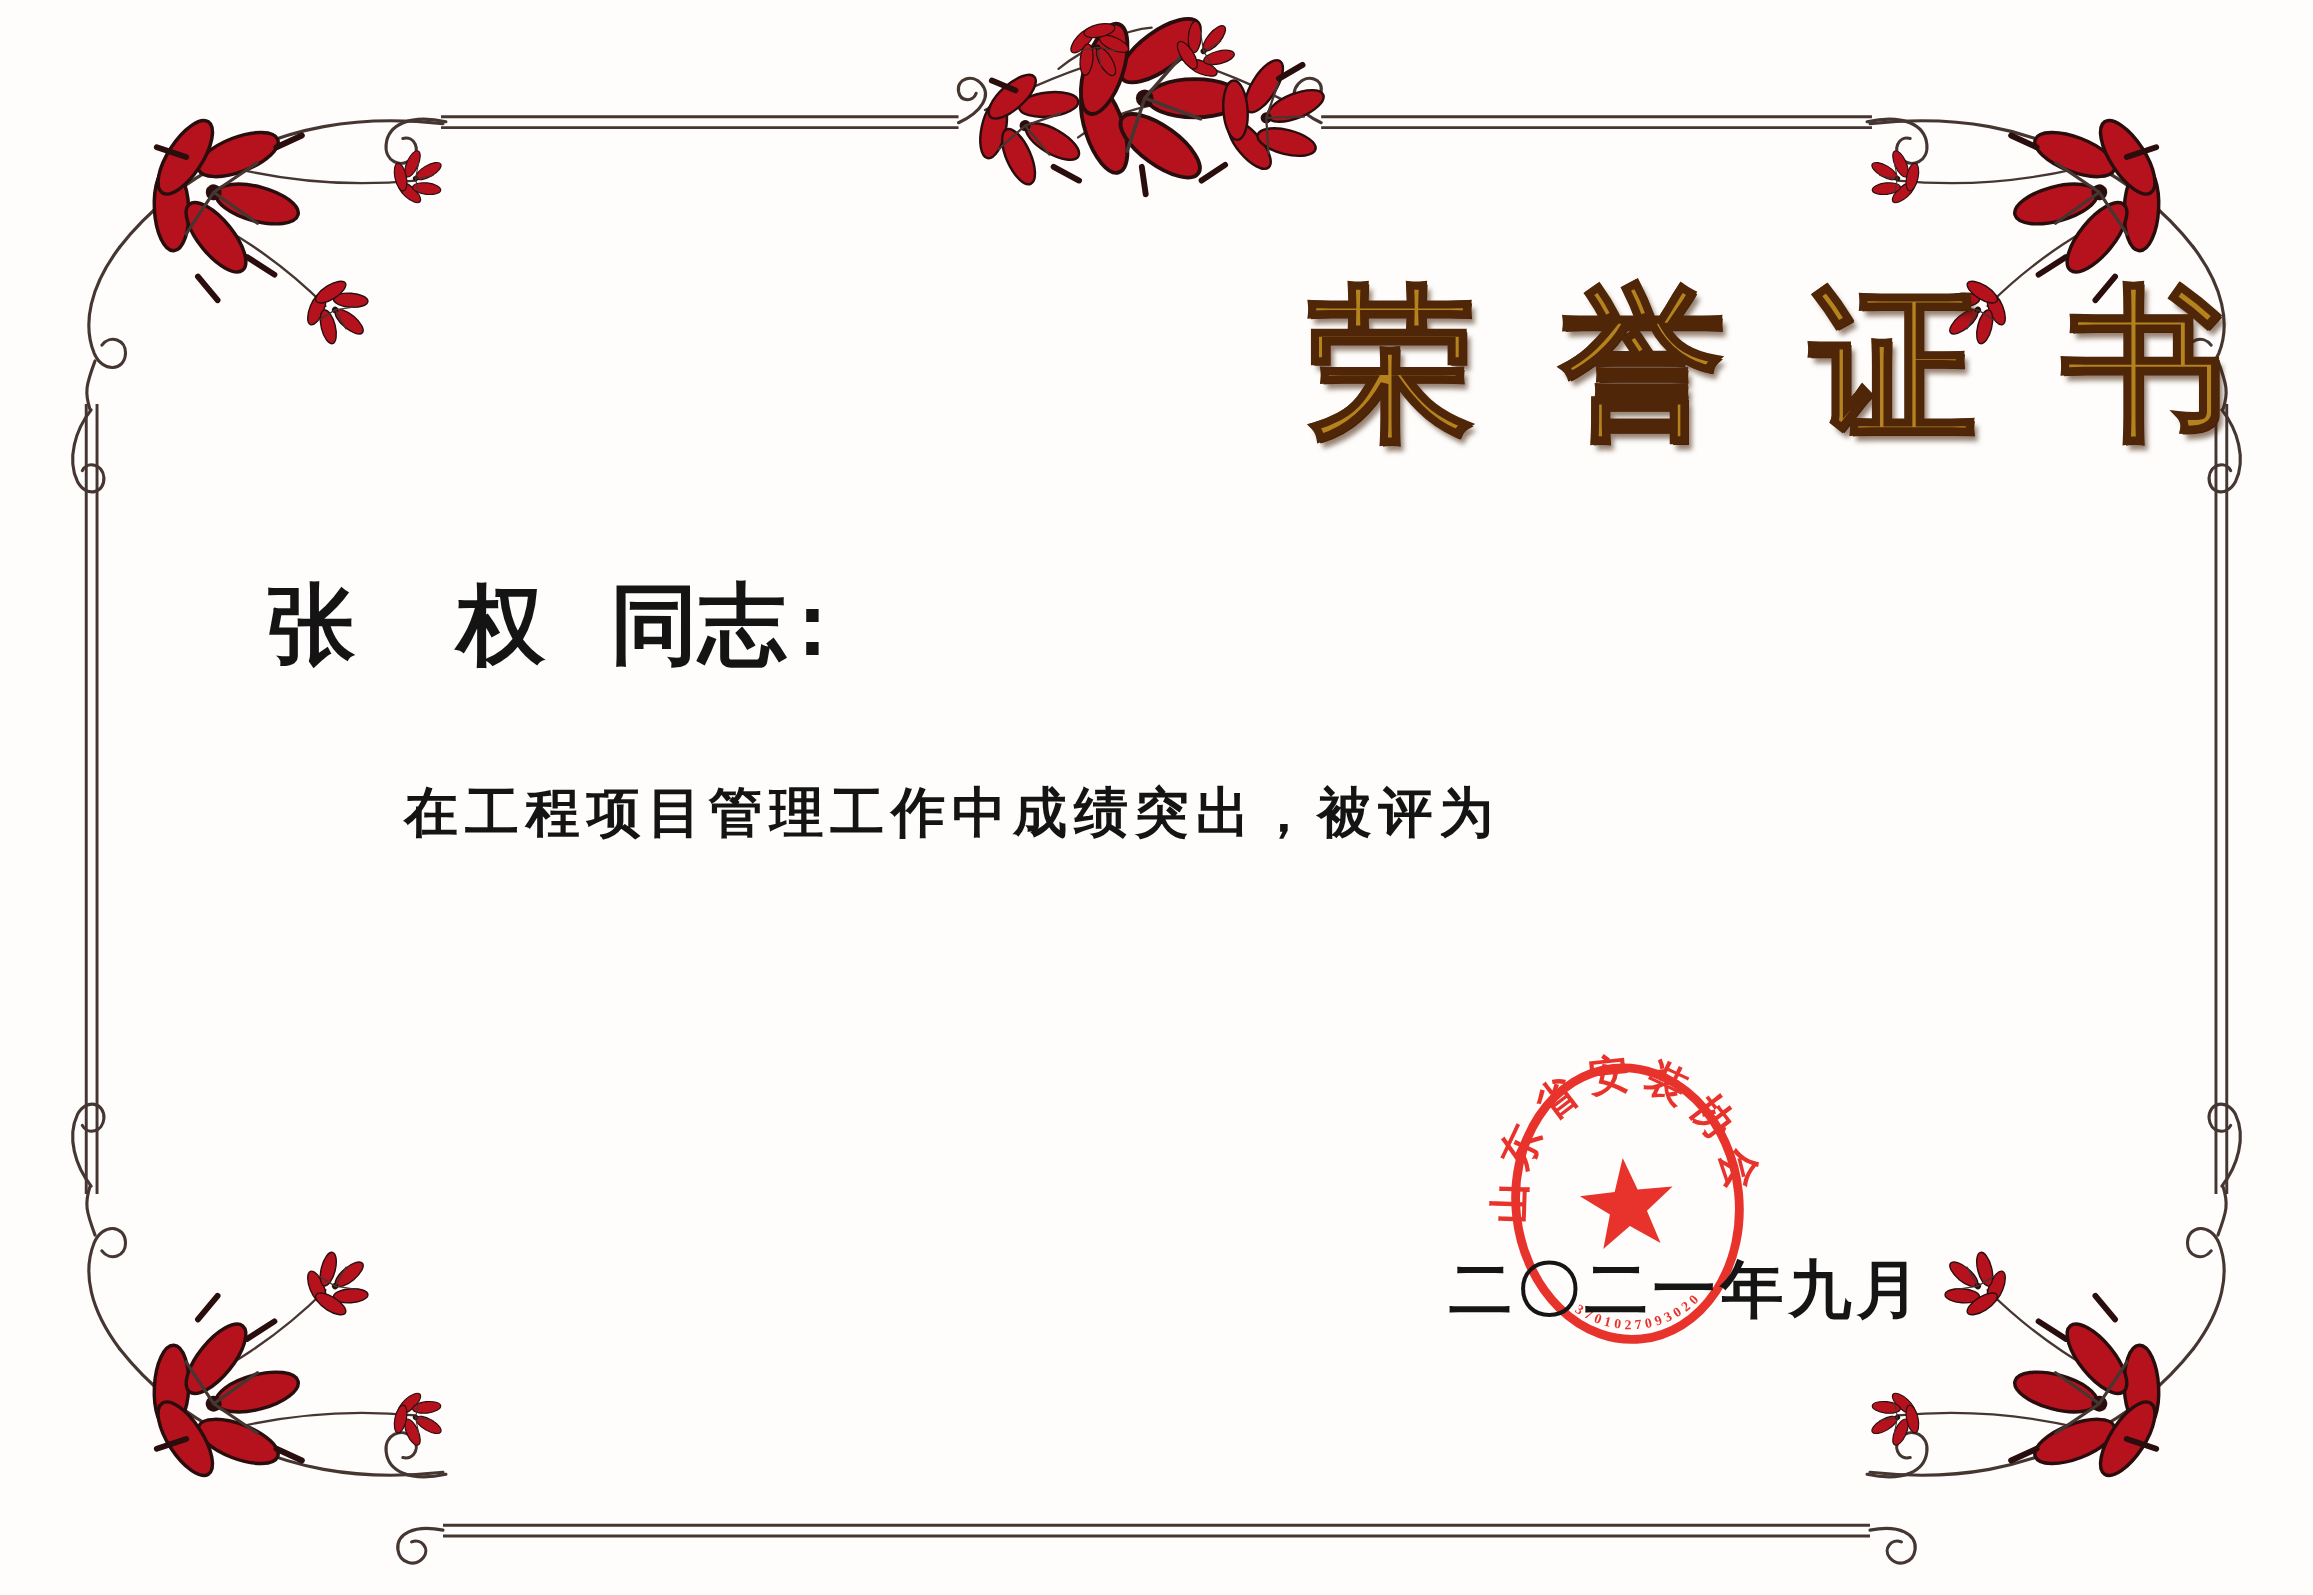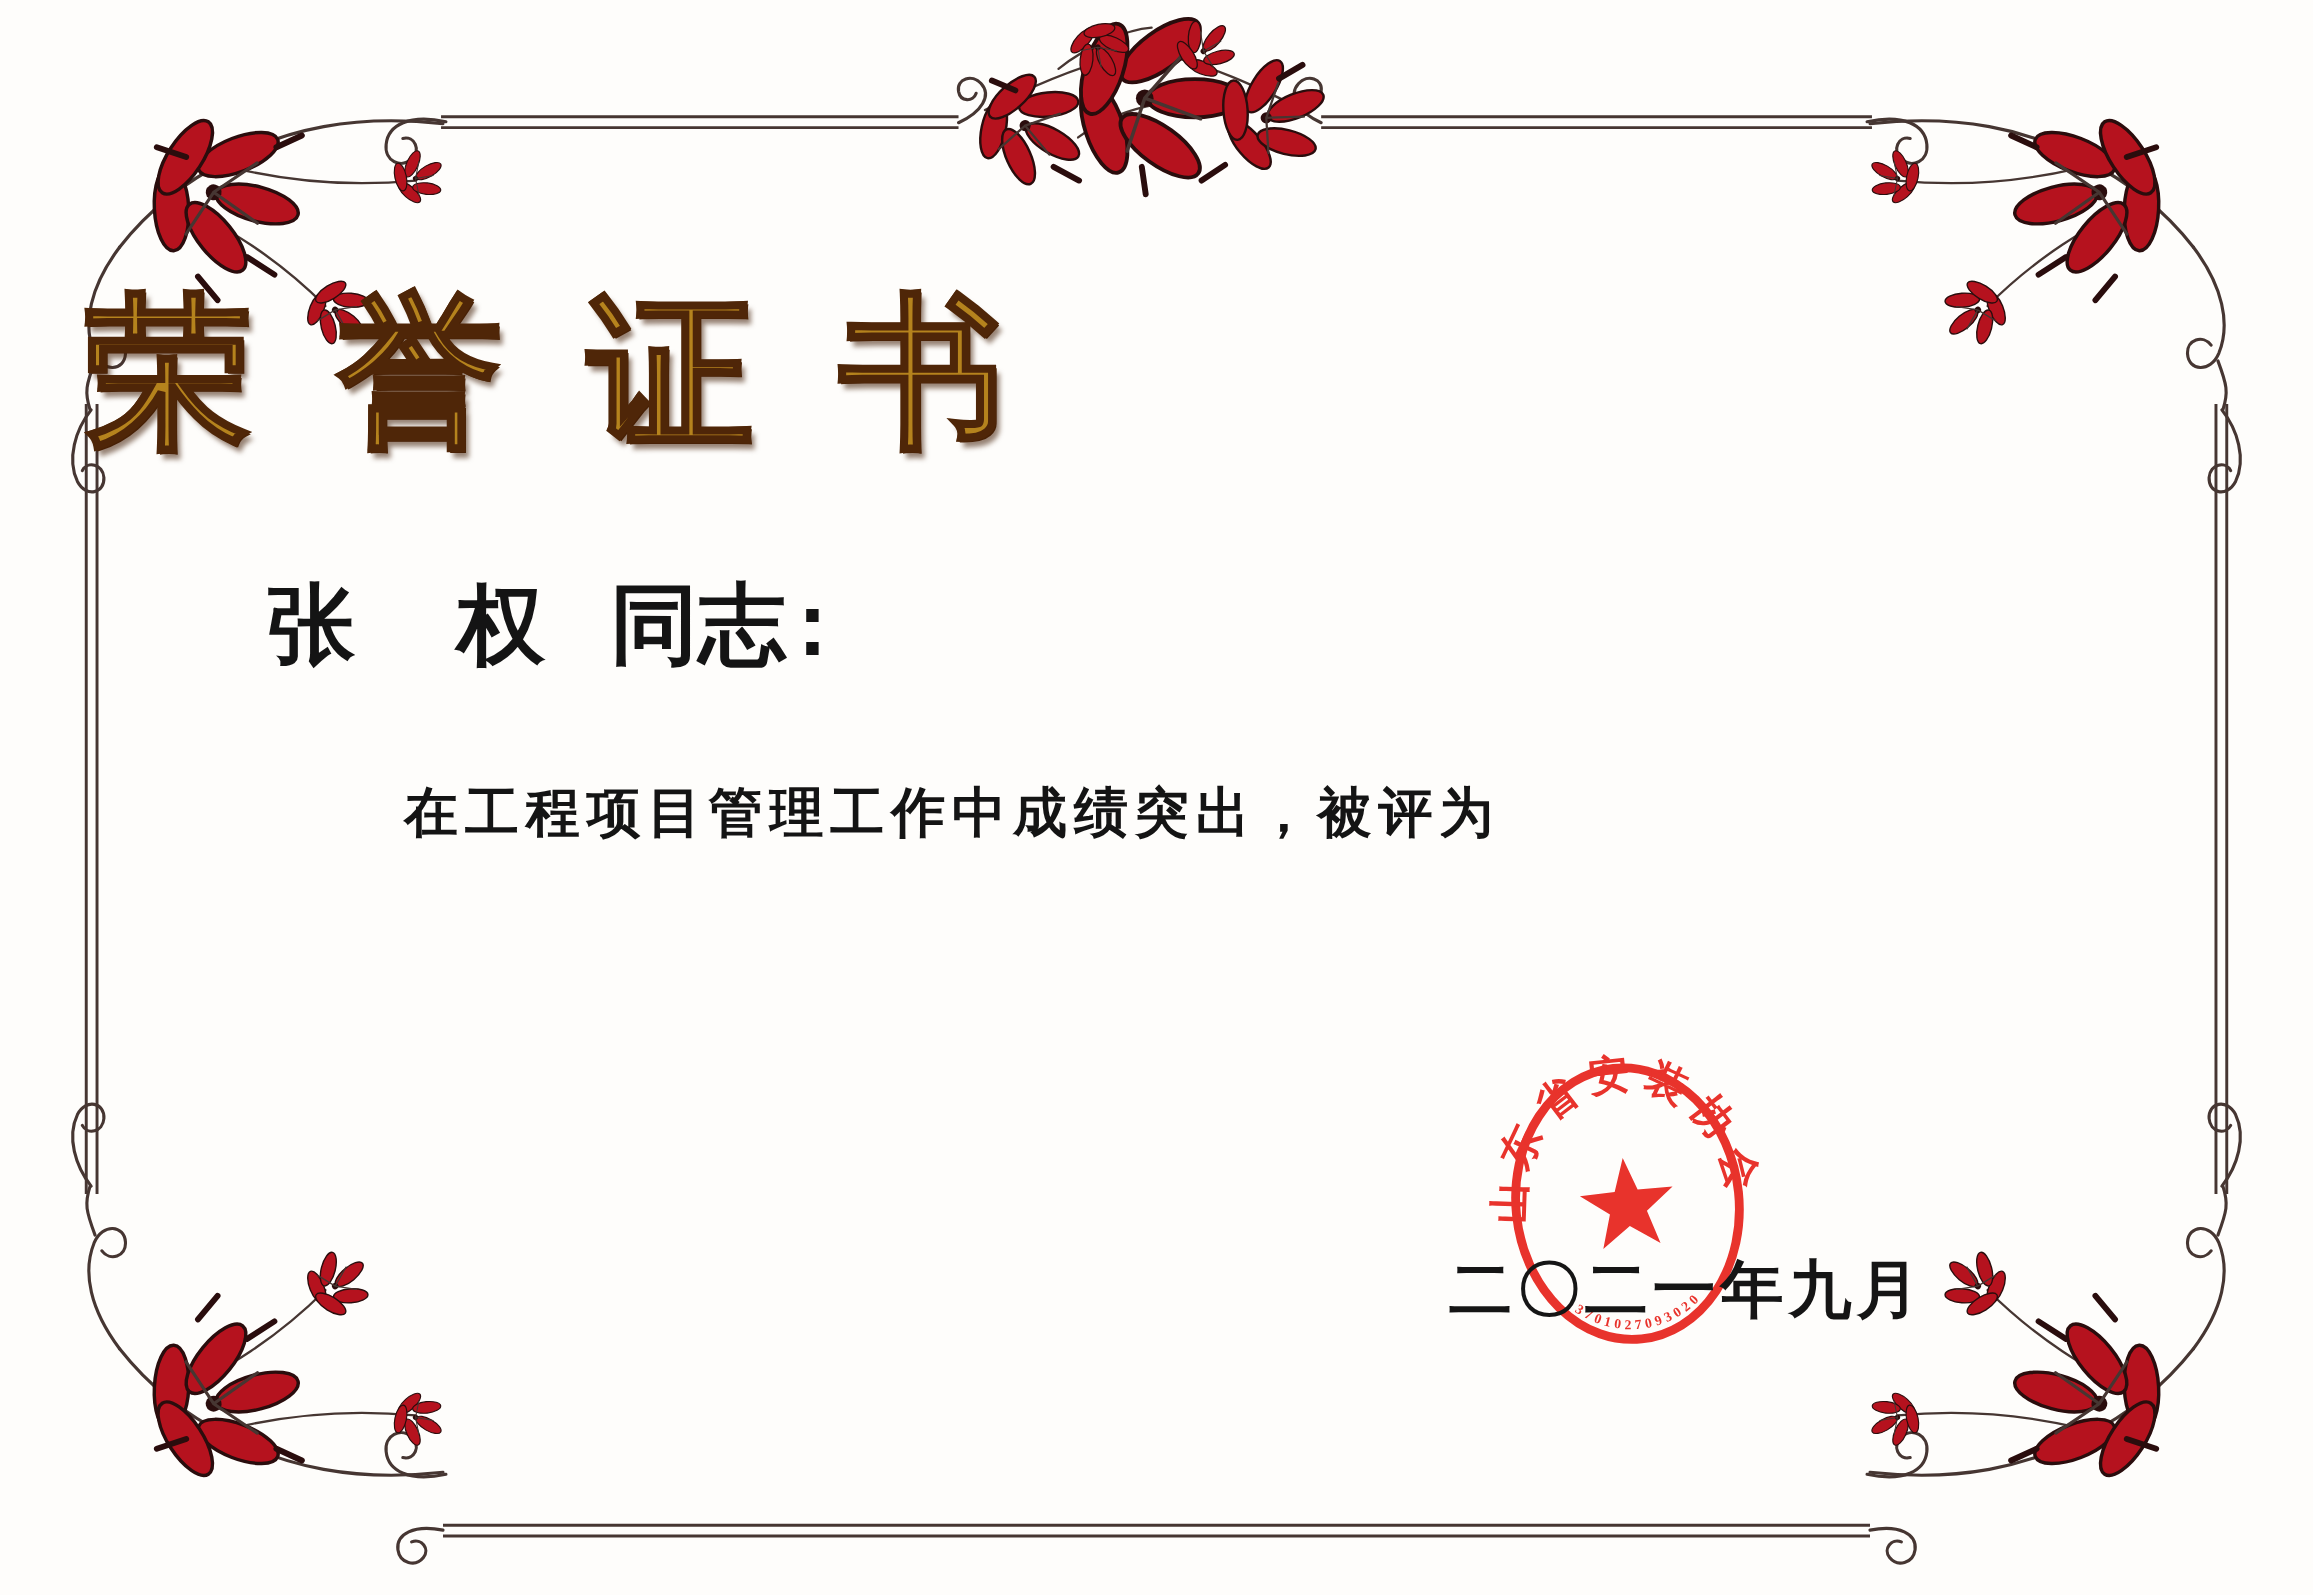--- a/index.html
+++ b/index.html
@@ -19,23 +19,23 @@
   }
   .border-svg{position:absolute;inset:0;z-index:1;pointer-events:none}
   .vine{fill:none;stroke:var(--border-line);stroke-width:3.2;stroke-linecap:round}
   .vine2{fill:none;stroke:var(--border-line);stroke-width:2.4;stroke-linecap:round}
   .dash{fill:none;stroke:#2a0d0d;stroke-width:6;stroke-linecap:round}
   .frame{stroke:var(--border-line);stroke-width:3;fill:none}
   .petal{fill:var(--flower-red);stroke:#2a0d0d;stroke-width:2.6}
   .fcenter{fill:#2a0d0d}
 
   .cert-title{
-    position:absolute;left:0;right:0;top:180px;z-index:2;
-    text-align:left;font-size:165px;font-weight:700;line-height:1;
-    letter-spacing:86px;padding-left:86px;
+    position:absolute;left:0;right:0;top:172px;z-index:2;
+    text-align:right;font-size:165px;font-weight:700;line-height:1;
+    letter-spacing:86px;padding-left:115px;
     color:var(--title-gold);
     -webkit-text-stroke:2.9px var(--title-shadow);
     text-shadow:4.9px 6.9px 4.9px rgba(66,30,6,.55), 2px 2px 0 var(--title-shadow), -1px -1px 0 var(--title-shadow);
   }
   .salutation{
     position:absolute;left:267px;top:584px;z-index:2;
     font-size:88px;font-weight:700;color:var(--body-text);line-height:1.1;white-space:nowrap;font-family:Liberation Mono, monospace;
   }
   .salutation .nm1{margin-right:102px}
   .salutation .nm2{margin-right:65px}

